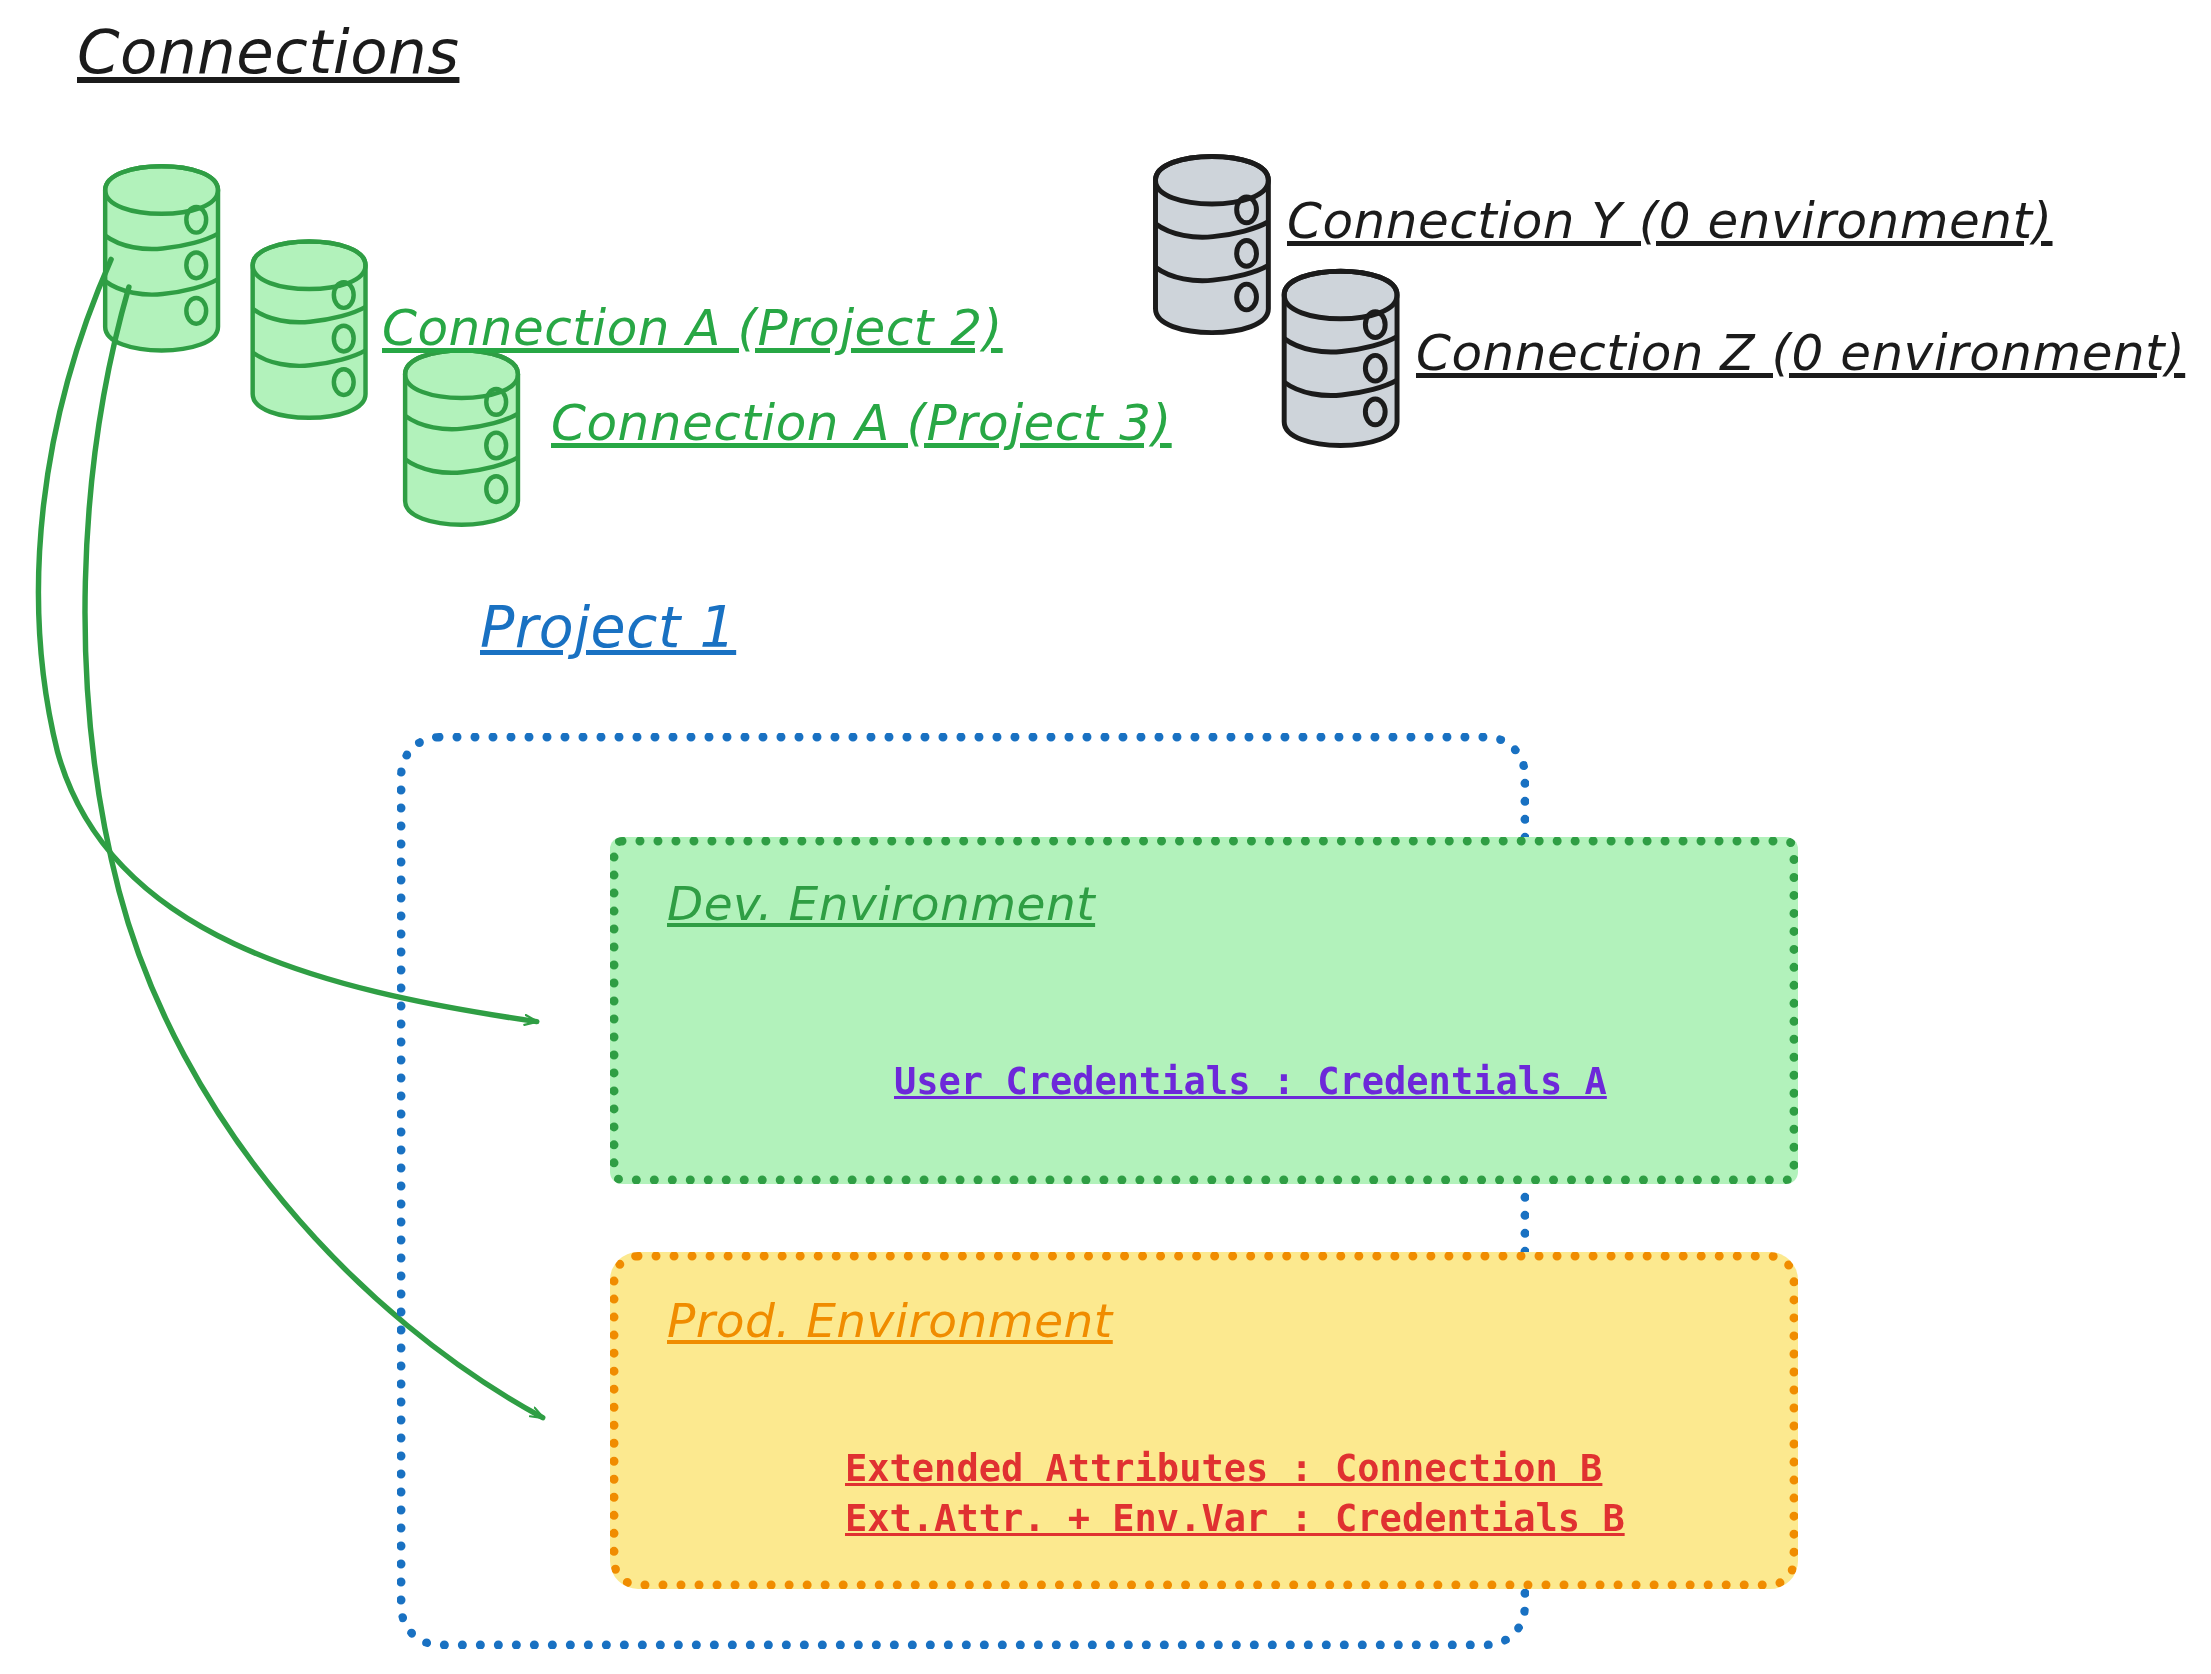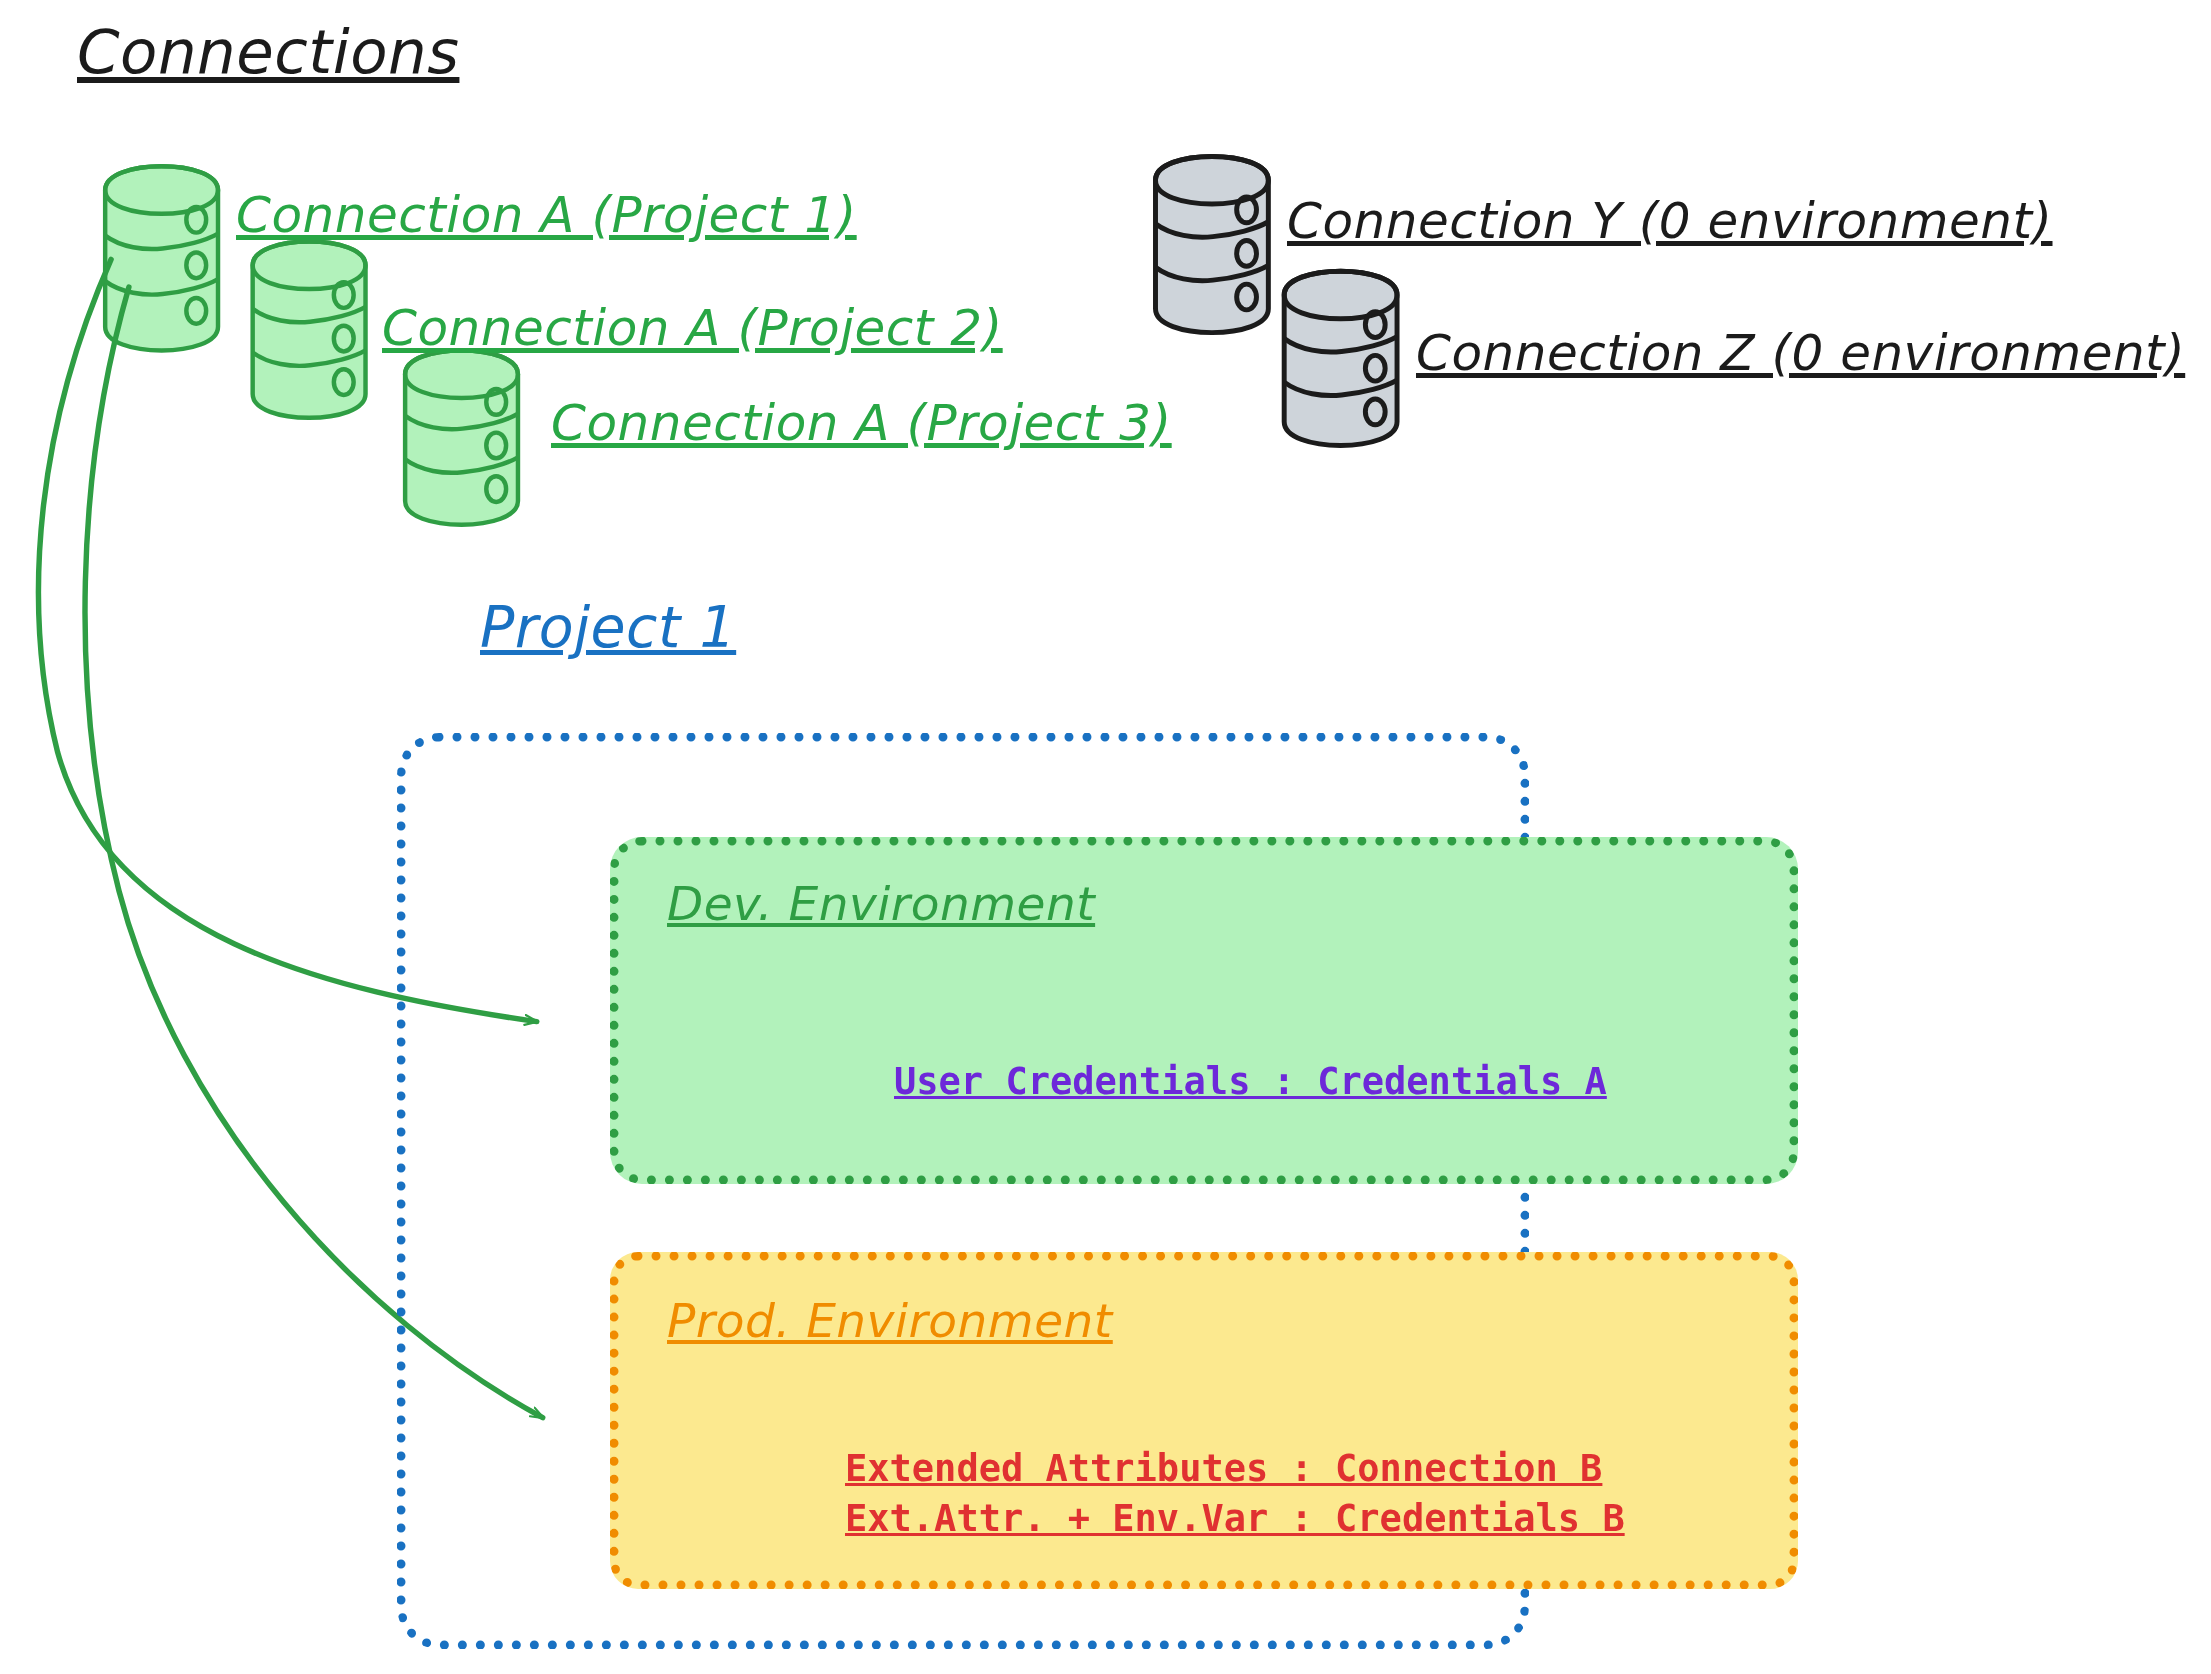--- a/index.html
+++ b/index.html
@@ -94,21 +94,21 @@
     height: 916px;
     border: 9px dotted #1971c2;
     border-radius: 42px;
   }
   #dev-box {
     left: 610px;
     top: 837px;
     width: 1188px;
     height: 347px;
     border: 9px dotted #2f9e44;
-    border-radius: 32px;
+    border-radius: 12px;
     background: #b2f2bb;
   }
   #prod-box {
     left: 610px;
     top: 1252px;
     width: 1188px;
     height: 337px;
     border: 9px dotted #f08c00;
     border-radius: 28px;
     background: #fce98f;
@@ -198,21 +198,20 @@
     </g>
 
     <g fill="none" stroke="#2f9e44" stroke-width="5.5" stroke-linecap="round">
       <path d="M112 262 C42 420 18 600 58 760 C110 945 320 1000 542 1032" marker-end="url(#arrowGreen)"></path>
       <path d="M130 290 C78 470 68 700 120 900 C180 1130 360 1330 548 1432" marker-end="url(#arrowGreen)"></path>
     </g>
   </svg>
 
   <div class="lbl hand title-connections">Connections</div>
 
-  <div class="lbl hand conn-green" style="left:236px; top:186px;">Connection A (Project 1)</div>
 
   <div class="lbl hand conn-green" style="left:382px; top:299px;">Connection A (Project 2)</div>
 
   <div class="lbl hand conn-green" style="left:535px; top:394px;margin-left:16px;">Connection A (Project 3)</div>
 
   <div class="lbl hand conn-black" style="left:1287px; top:192px;text-align:center;">Connection Y (0 environment)</div>
 
   <div class="lbl hand conn-black" style="left:1416px; top:324px;">Connection Z (0 environment)</div>
 
   <div class="lbl hand title-project">Project 1</div>

